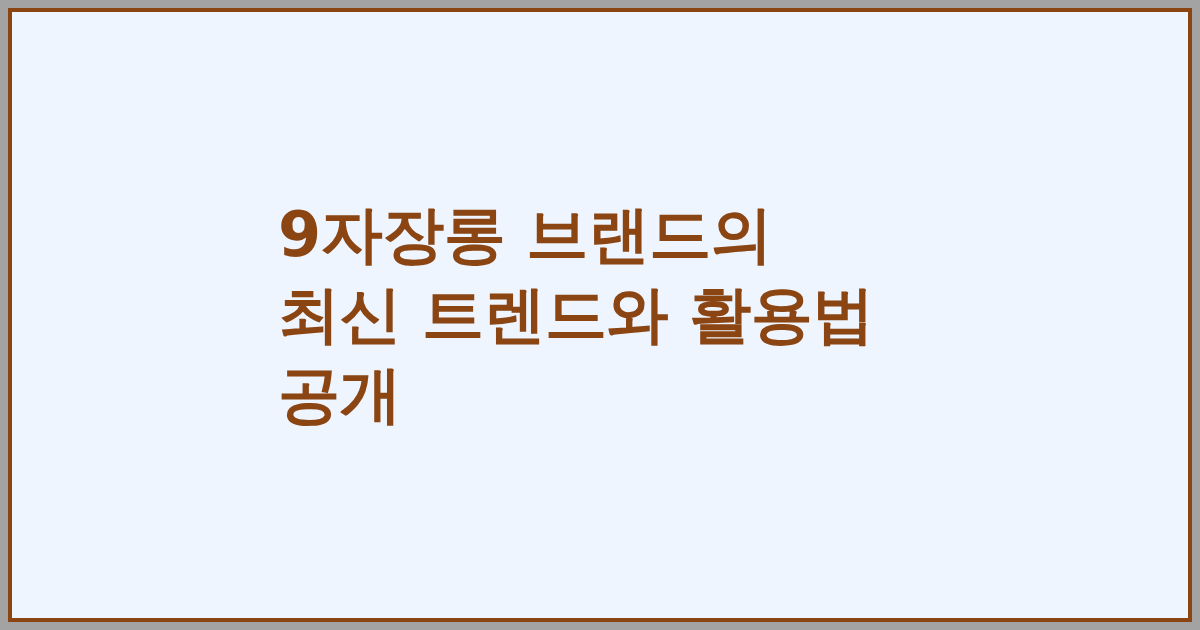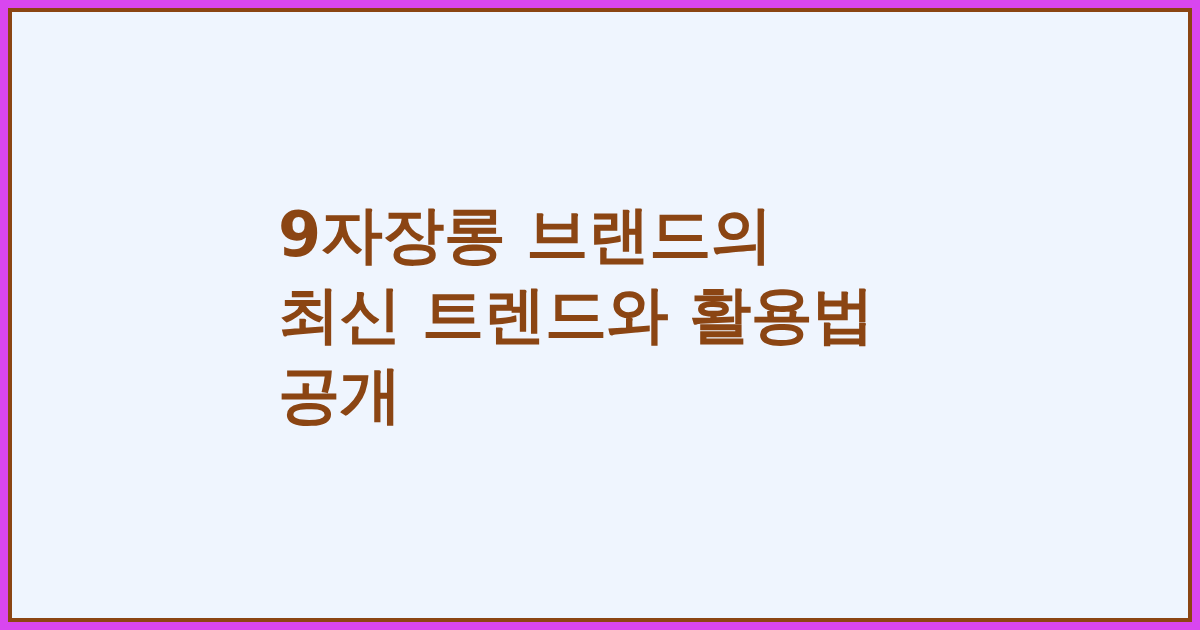--- a/index.html
+++ b/index.html
@@ -14,21 +14,21 @@
     overflow: hidden;
     font-family: "DejaVu Sans", "Liberation Sans", sans-serif;
   }
 
   
   .card {
     position: relative;
     box-sizing: border-box;
     width: 1200px;
     height: 630px;
-    background: #d946ef;
+    background: #a3a3a3;
     padding: 8px;
   }
 
   
   .card-frame {
     box-sizing: border-box;
     width: 100%;
     height: 100%;
     border: 4px solid #8b4513;
     background: #eff5fe;

